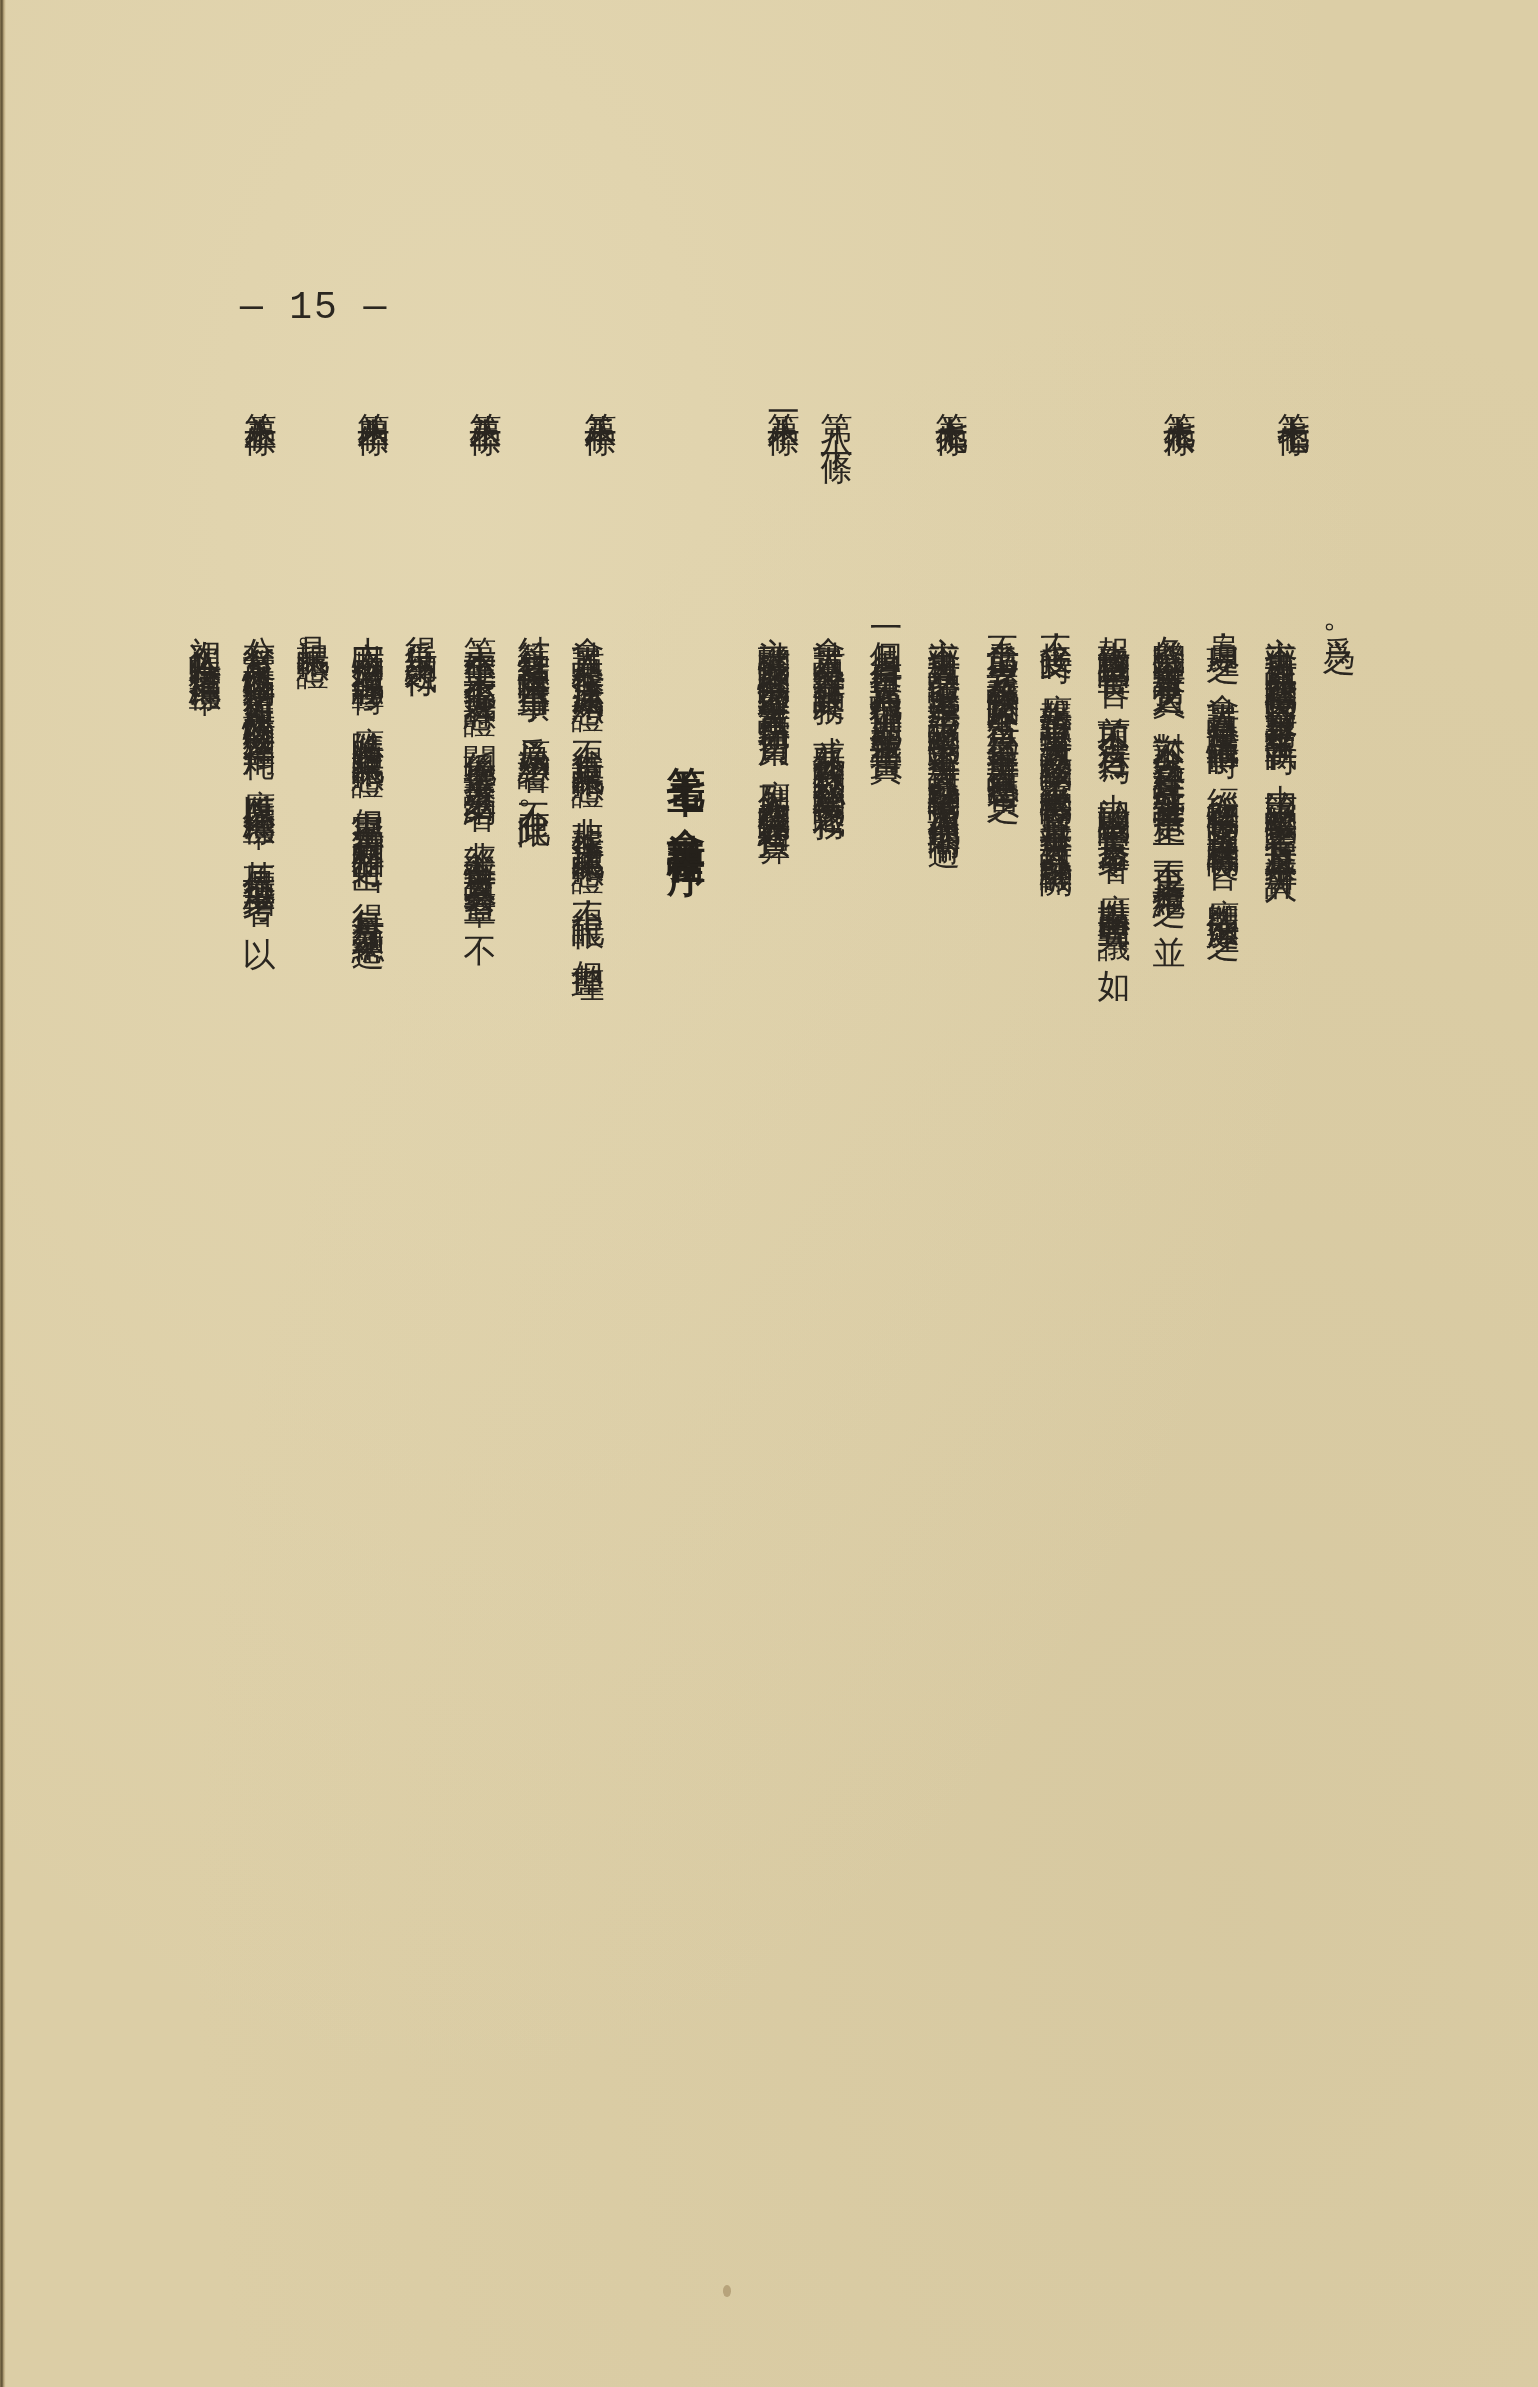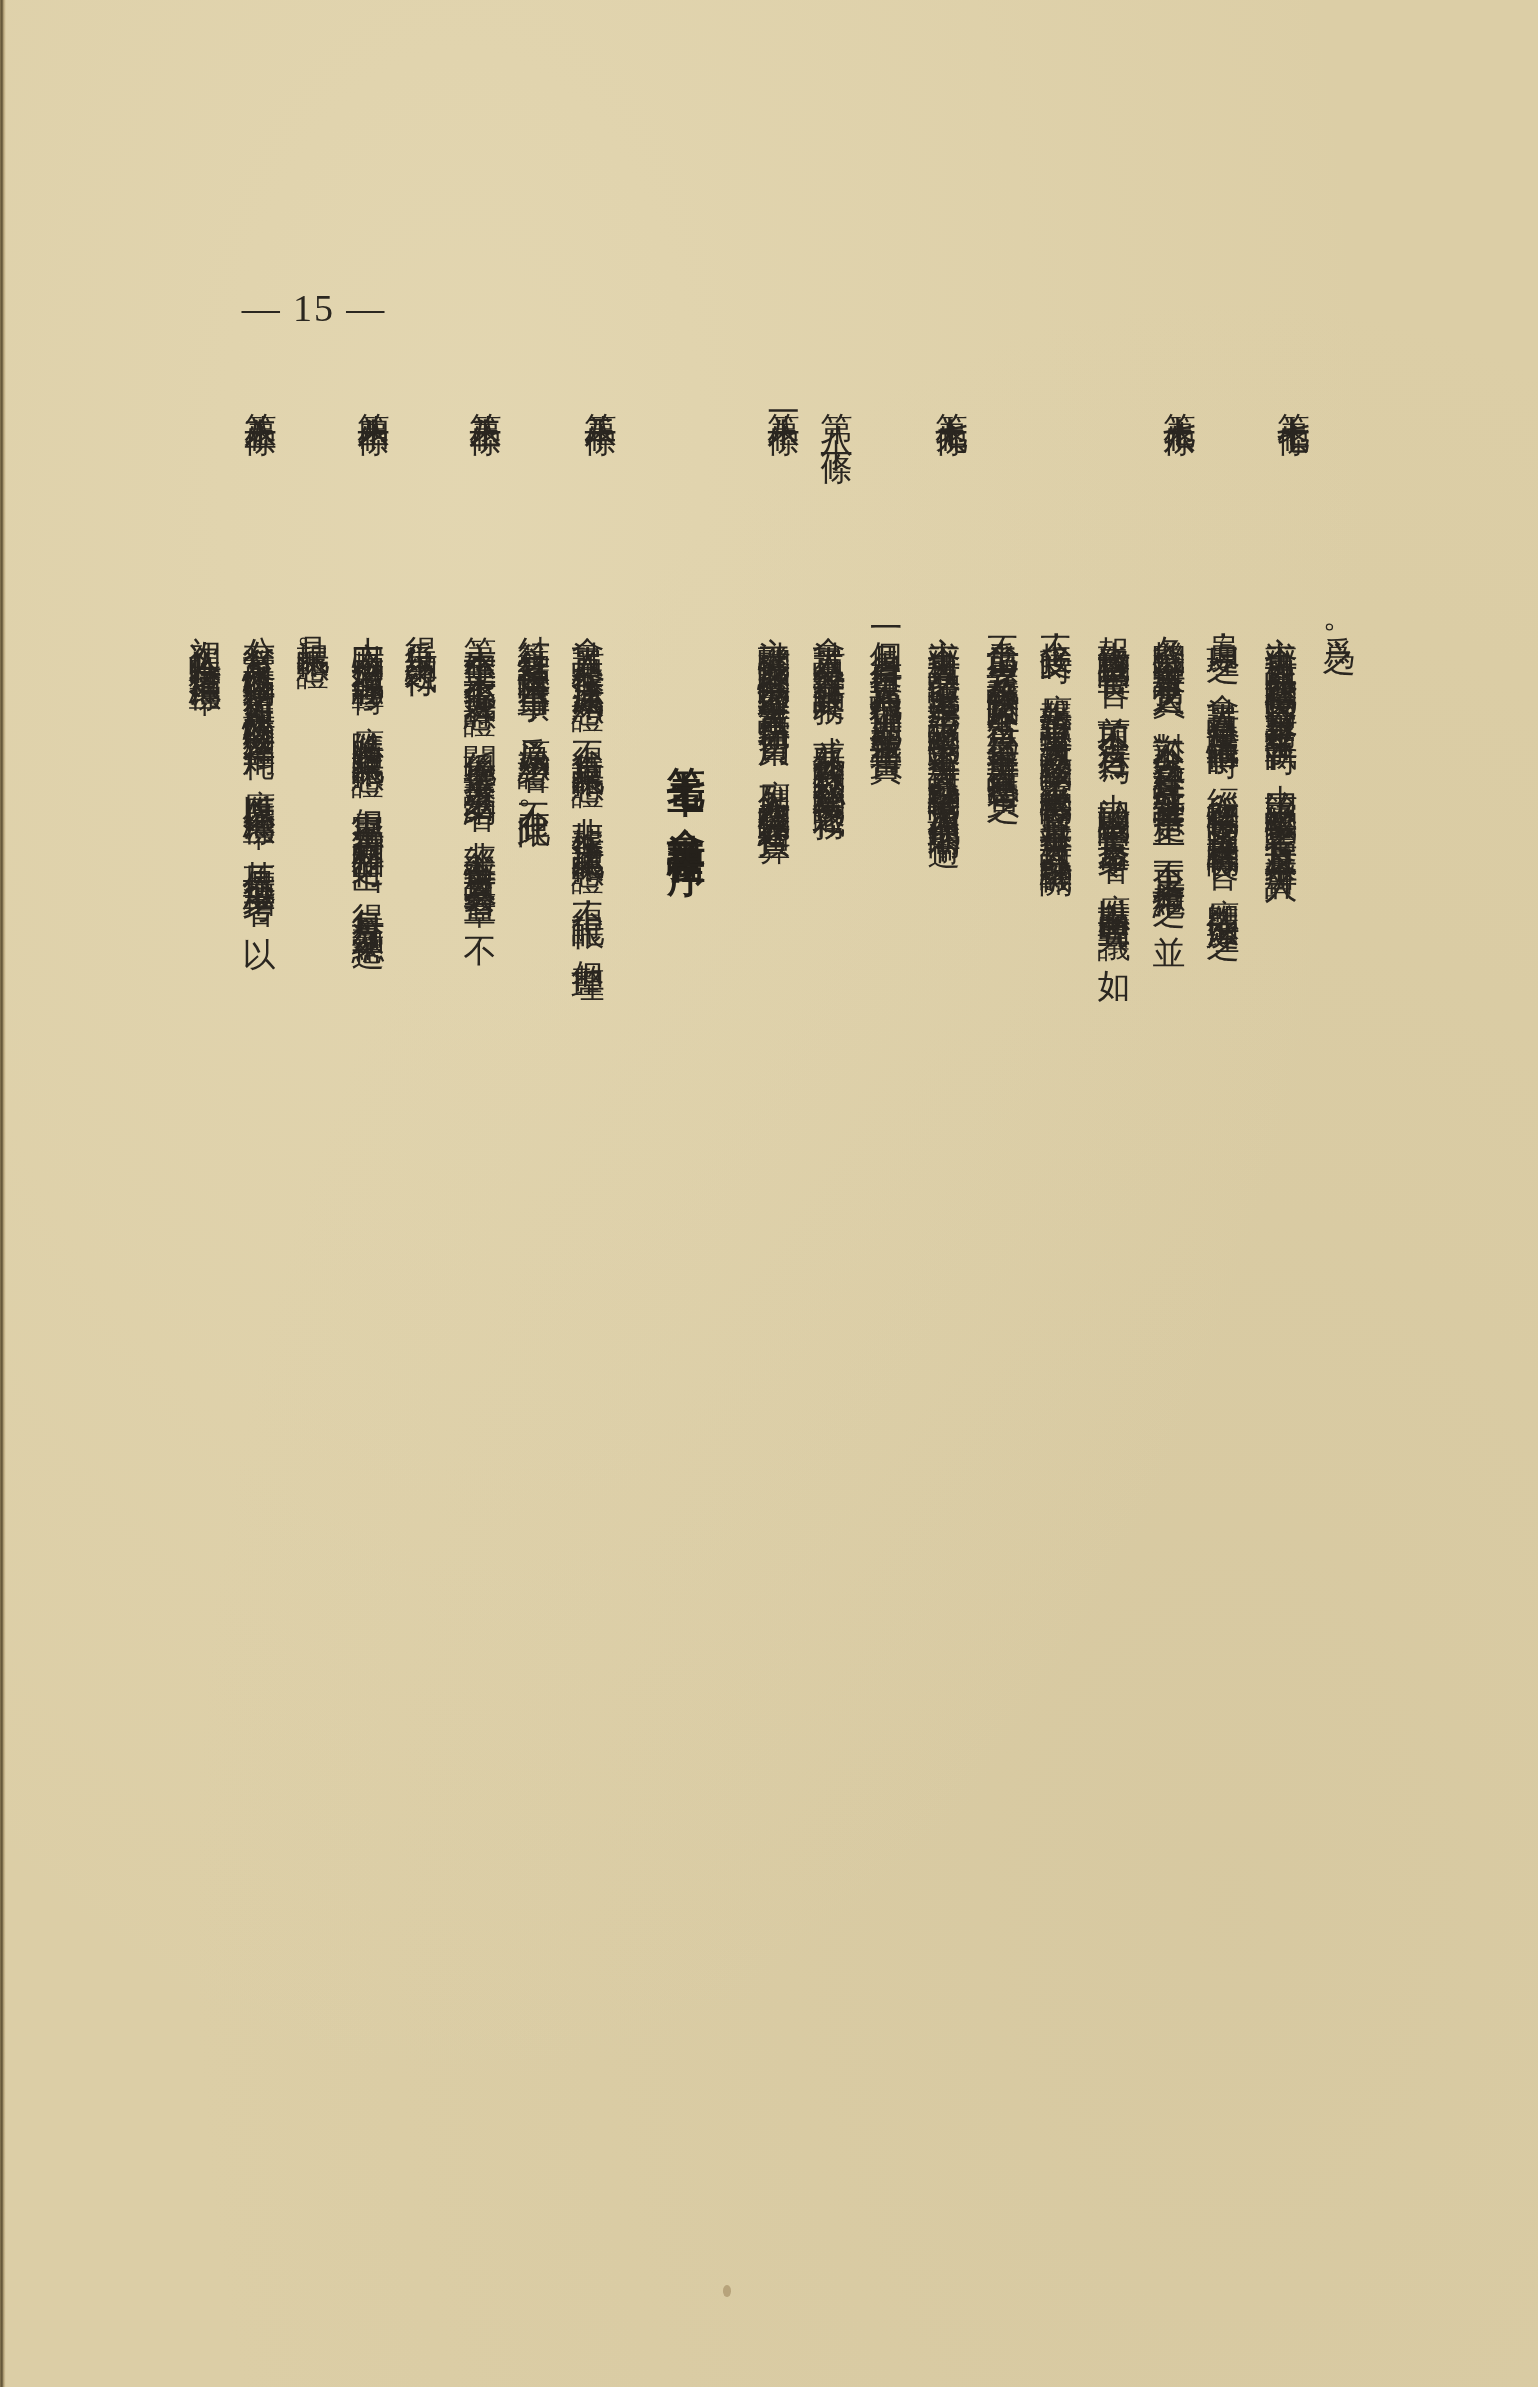--- a/index.html
+++ b/index.html
@@ -16,21 +16,21 @@
       radial-gradient(ellipse at 30% 20%, rgba(235,224,190,0.45), rgba(0,0,0,0) 60%),
       radial-gradient(ellipse at 80% 80%, rgba(200,185,145,0.25), rgba(0,0,0,0) 60%),
       #dccea6;
   }
   .binding {
     position: absolute; left: 0; top: 0; width: 5.7px; height: 2388px;
     background: linear-gradient(to right, #8a7a55 0px, #5b4e33 1.9px, #b9a77c 3.8px, #dccea6 5.7px);
   }
   .page-number {
     position: absolute; left: 228px; top: 287px; width: 172px; height: 42px;
-    font-family: Liberation Serif, serif;
+    font-family: Liberation Mono, monospace;
     font-size: 38px; line-height: 42px; text-align: center;
     color: #2b2720; letter-spacing: 1.9px;
   }
   .col {
     position: absolute;
     writing-mode: vertical-rl;
     text-orientation: upright;
     font-family: "DejaVu Sans", "Liberation Sans", sans-serif;
     white-space: nowrap;
   }

